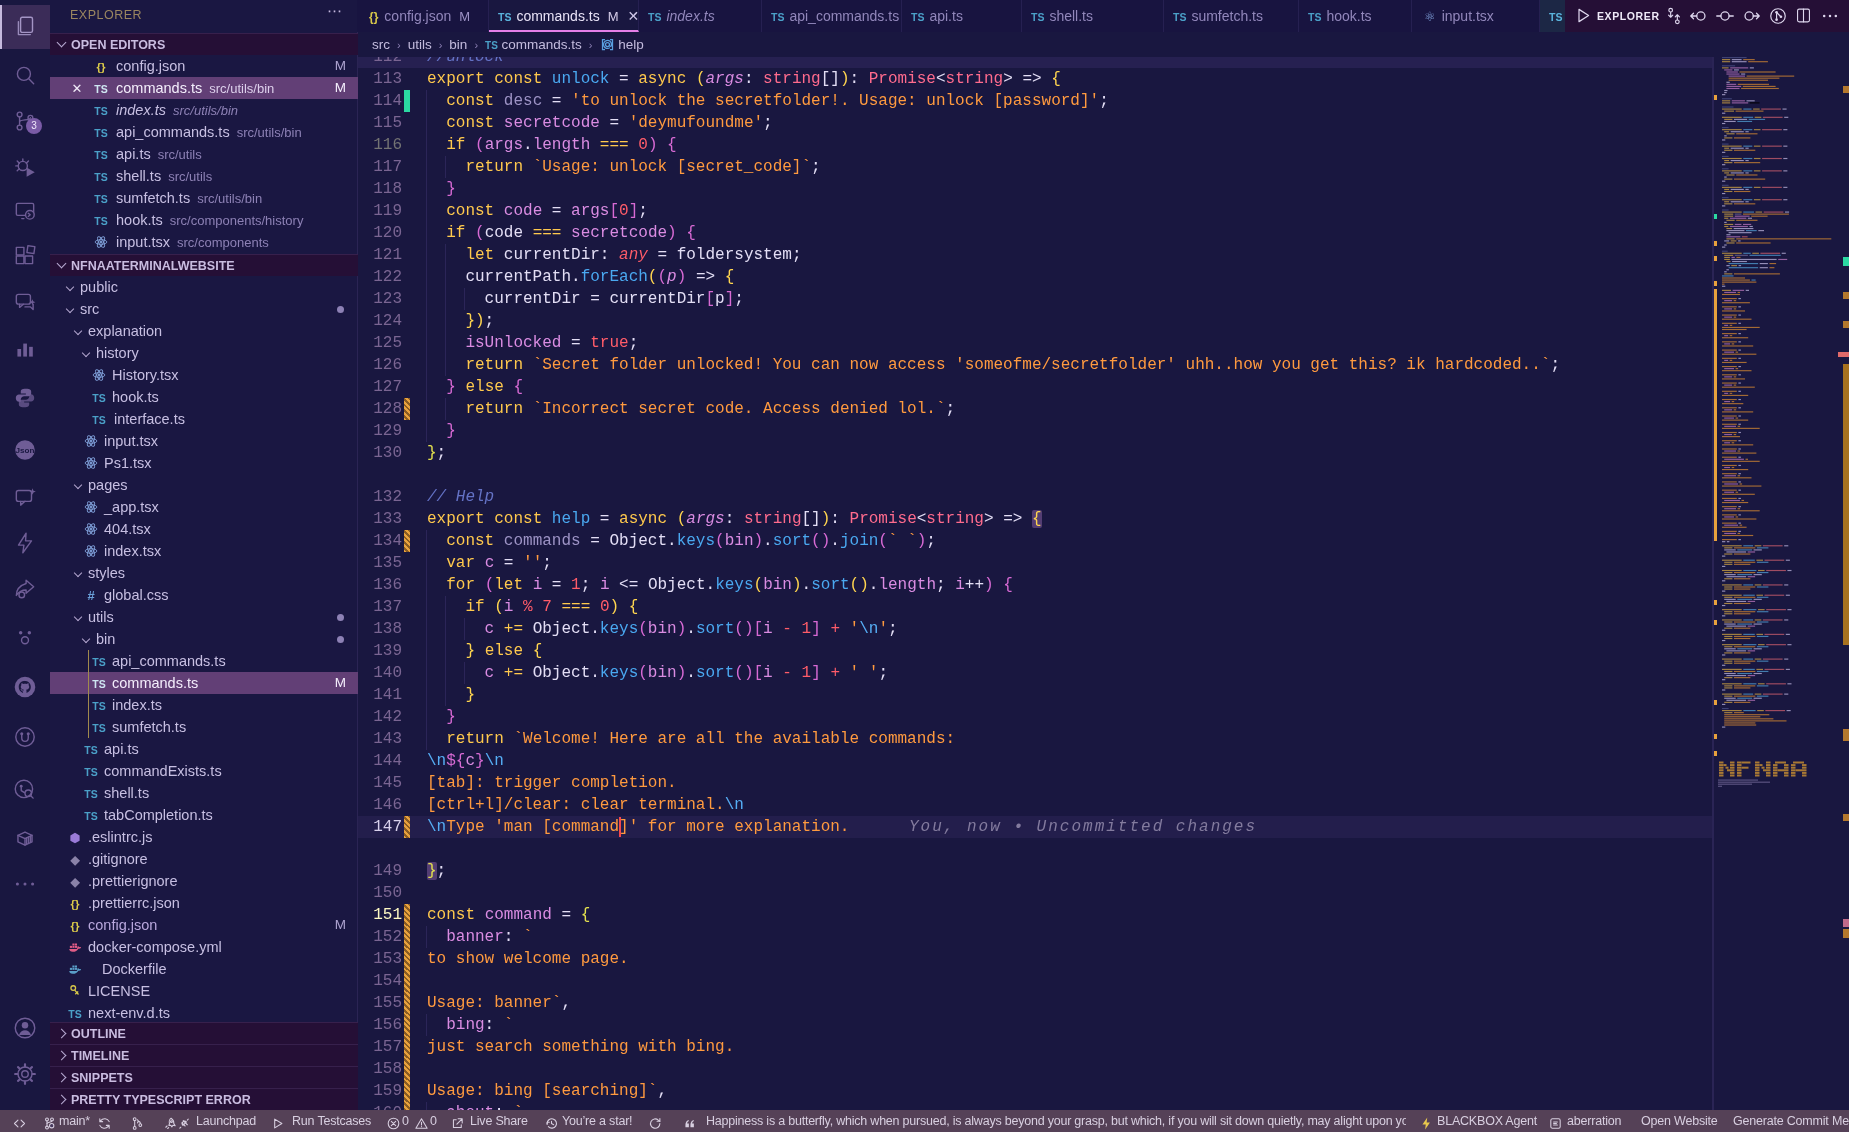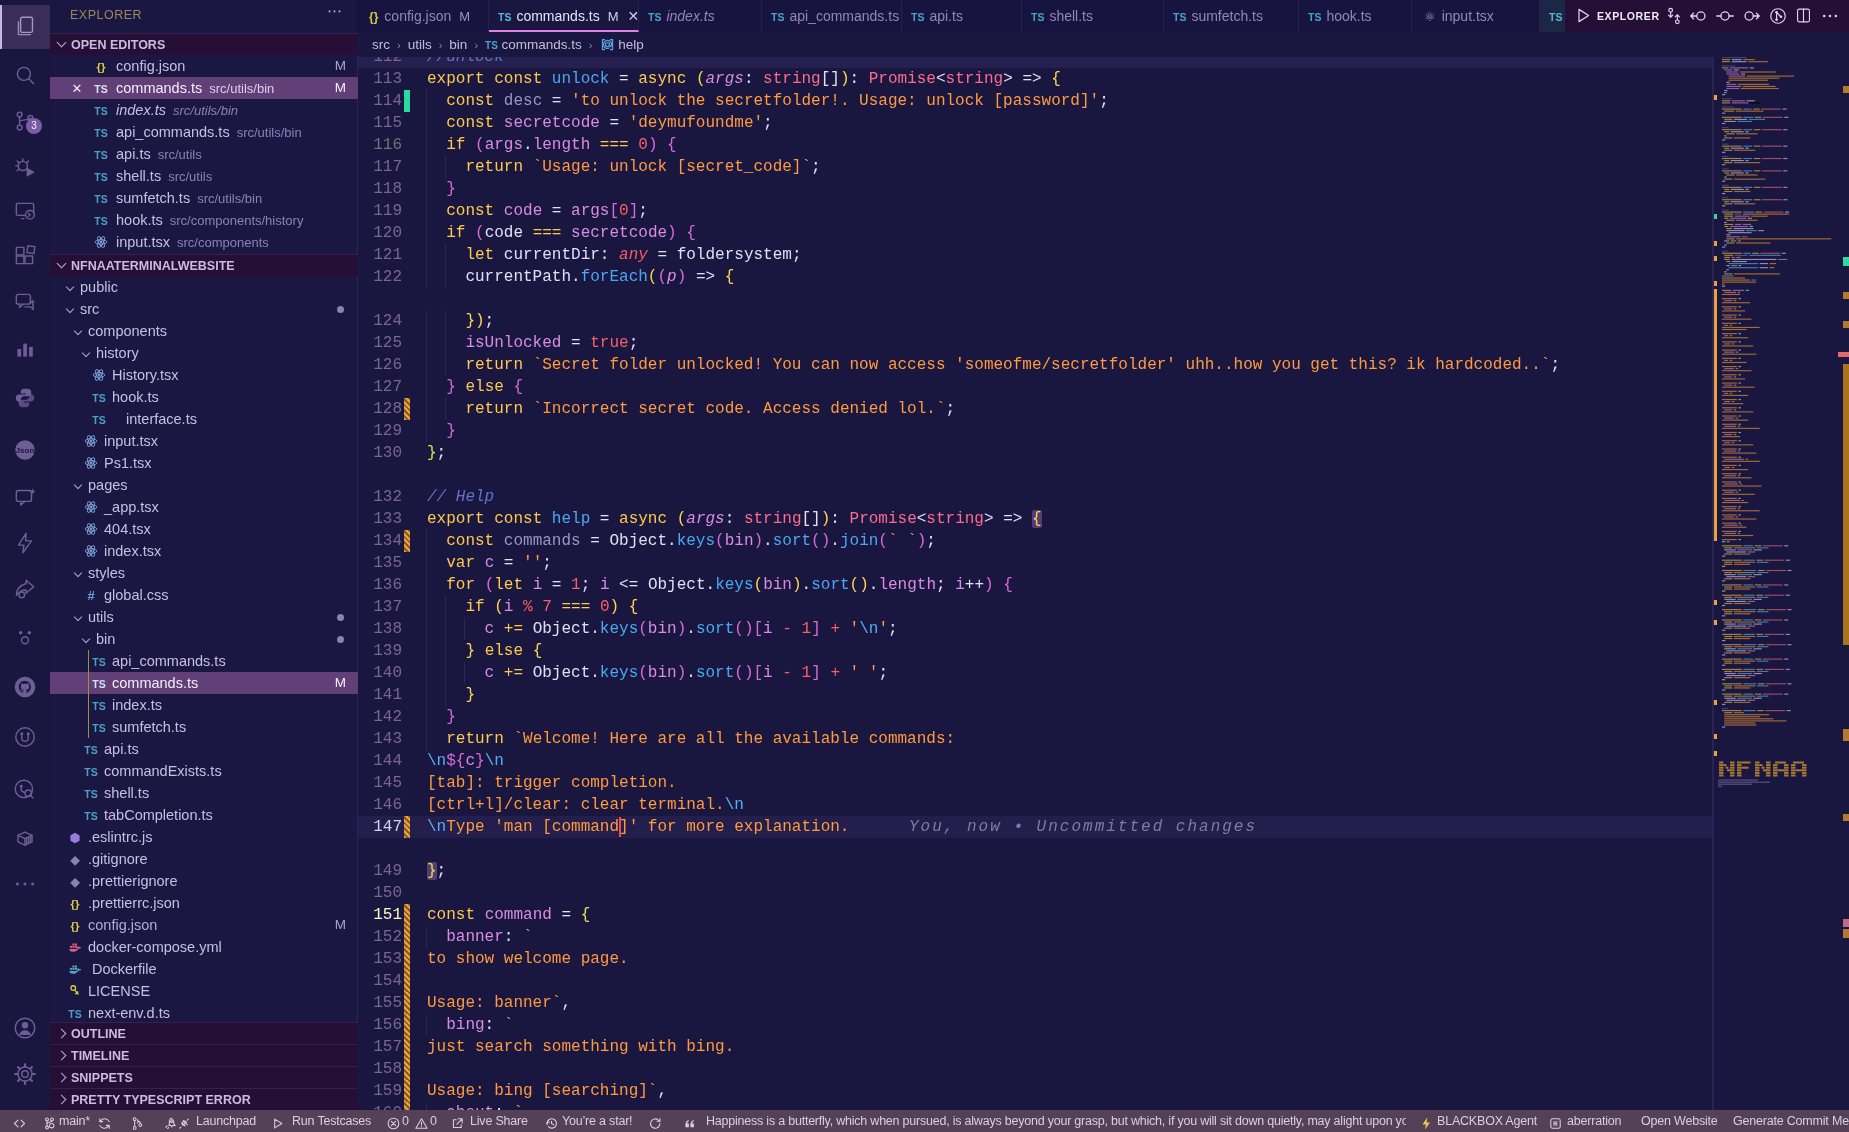--- a/index.html
+++ b/index.html
@@ -234,30 +234,30 @@
       <div class="row" style="top:209px"><span style="display:inline-block;width:40px"></span><span class="ticon" style="color:#4ba0c8">TS</span><span style="margin-left:4px">hook.ts</span><span class="dim">src/components/history</span></div>
       <div class="row" style="top:231px"><span style="display:inline-block;width:40px"></span><span class="ticon" style="position:relative;top:2px"><svg width="14" height="14" viewBox="0 0 24 24" fill="none" stroke="#7f9fd8" stroke-width="1.6">
             <ellipse cx="12" cy="12" rx="10" ry="4"></ellipse>
             <ellipse cx="12" cy="12" rx="10" ry="4" transform="rotate(60 12 12)"></ellipse>
             <ellipse cx="12" cy="12" rx="10" ry="4" transform="rotate(120 12 12)"></ellipse>
             <circle cx="12" cy="12" r="1.8" fill="#7f9fd8"></circle>
           </svg></span><span style="margin-left:4px">input.tsx</span><span class="dim">src/components</span></div>
       <div class="shead" style="top:254px"><span class="chev"></span><span style="margin-left:0px">NFNAATERMINALWEBSITE</span></div>
       <div class="row" style="top:276px"><span style="display:inline-block;width:14px"></span><span class="chev2"></span><span style="color:#c7bfe2">public</span></div>
       <div class="row" style="top:298px"><span style="display:inline-block;width:14px"></span><span class="chev2"></span><span style="color:#c7bfe2">src</span><span class="dot"></span></div>
-      <div class="row" style="top:320px"><span style="display:inline-block;width:22px"></span><span class="chev2"></span><span style="color:#c7bfe2">components</span></div>
+      <div class="row" style="top:320px"><span style="display:inline-block;width:22px"></span><span class="chev2"></span><span style="color:#c7bfe2">explanation</span></div>
       <div class="row" style="top:342px"><span style="display:inline-block;width:30px"></span><span class="chev2"></span><span style="color:#c7bfe2">history</span></div>
       <div class="row" style="top:364px"><span style="display:inline-block;width:38px"></span><span class="ticon" style="position:relative;top:2px"><svg width="14" height="14" viewBox="0 0 24 24" fill="none" stroke="#7f9fd8" stroke-width="1.6">
             <ellipse cx="12" cy="12" rx="10" ry="4"></ellipse>
             <ellipse cx="12" cy="12" rx="10" ry="4" transform="rotate(60 12 12)"></ellipse>
             <ellipse cx="12" cy="12" rx="10" ry="4" transform="rotate(120 12 12)"></ellipse>
             <circle cx="12" cy="12" r="1.8" fill="#7f9fd8"></circle>
           </svg></span><span style="margin-left:2px">History.tsx</span></div>
       <div class="row" style="top:386px"><span style="display:inline-block;width:38px"></span><span class="ticon" style="color:#4ba0c8">TS</span><span style="margin-left:2px">hook.ts</span></div>
-      <div class="row" style="top:408px"><span style="display:inline-block;width:38px"></span><span class="ticon" style="color:#4ba0c8">TS</span><span style="margin-left:16px">interface.ts</span></div>
+      <div class="row" style="top:408px"><span style="display:inline-block;width:38px"></span><span class="ticon" style="color:#4ba0c8">TS</span><span style="margin-left:4px">interface.ts</span></div>
       <div class="row" style="top:430px"><span style="display:inline-block;width:30px"></span><span class="ticon" style="position:relative;top:2px"><svg width="14" height="14" viewBox="0 0 24 24" fill="none" stroke="#7f9fd8" stroke-width="1.6">
             <ellipse cx="12" cy="12" rx="10" ry="4"></ellipse>
             <ellipse cx="12" cy="12" rx="10" ry="4" transform="rotate(60 12 12)"></ellipse>
             <ellipse cx="12" cy="12" rx="10" ry="4" transform="rotate(120 12 12)"></ellipse>
             <circle cx="12" cy="12" r="1.8" fill="#7f9fd8"></circle>
           </svg></span><span style="margin-left:2px">input.tsx</span></div>
       <div class="row" style="top:452px"><span style="display:inline-block;width:30px"></span><span class="ticon" style="position:relative;top:2px"><svg width="14" height="14" viewBox="0 0 24 24" fill="none" stroke="#7f9fd8" stroke-width="1.6">
             <ellipse cx="12" cy="12" rx="10" ry="4"></ellipse>
             <ellipse cx="12" cy="12" rx="10" ry="4" transform="rotate(60 12 12)"></ellipse>
             <ellipse cx="12" cy="12" rx="10" ry="4" transform="rotate(120 12 12)"></ellipse>
@@ -306,21 +306,21 @@
             <rect x="11" y="7.2" width="3.4" height="3.2"></rect>
             <path d="M2 16c0 2.5 2 4.5 5.5 4.5 4.5 0 7.5-2 9-5 1.5 0 3.5-.3 4.5-2-1-.6-2.2-.7-3.2-.4-.3-1-.9-1.7-2-2l-.7 1.6c-.5 1.2.2 1.8-1.1 3.3z"></path>
           </svg></span><span style="margin-left:2px">docker-compose.yml</span></div>
       <div class="row" style="top:958px"><span style="display:inline-block;width:14px"></span><span class="ticon" style="position:relative;top:2px"><svg width="15" height="15" viewBox="0 0 24 24" fill="#5a9ec8">
             <rect x="3" y="11" width="3.4" height="3.2"></rect>
             <rect x="7" y="11" width="3.4" height="3.2"></rect>
             <rect x="11" y="11" width="3.4" height="3.2"></rect>
             <rect x="7" y="7.2" width="3.4" height="3.2"></rect>
             <rect x="11" y="7.2" width="3.4" height="3.2"></rect>
             <path d="M2 16c0 2.5 2 4.5 5.5 4.5 4.5 0 7.5-2 9-5 1.5 0 3.5-.3 4.5-2-1-.6-2.2-.7-3.2-.4-.3-1-.9-1.7-2-2l-.7 1.6c-.5 1.2.2 1.8-1.1 3.3z"></path>
-          </svg></span><span style="margin-left:6px">Dockerfile</span></div>
+          </svg></span><span style="margin-left:16px">Dockerfile</span></div>
       <div class="row" style="top:980px"><span style="display:inline-block;width:14px"></span><span class="ticon" style="position:relative;top:2px"><svg width="14" height="14" viewBox="0 0 24 24" fill="none" stroke="#d9c94a" stroke-width="2.2">
             <circle cx="9" cy="7" r="4"></circle>
             <path d="M11.5 10.5L18 18M15 15l2.5-2M12.5 17.5l2-2"></path>
           </svg></span><span style="margin-left:2px">LICENSE</span></div>
       <div class="row" style="top:1002px"><span style="display:inline-block;width:14px"></span><span class="ticon" style="color:#4ba0c8">TS</span><span style="margin-left:2px">next-env.d.ts</span></div>
       <div class="row sel" style="top:672px"><span style="display:inline-block;width:38px"></span><span class="ticon" style="color:#cfe6f2">TS</span><span style="margin-left:2px">commands.ts</span><span class="m">M</span></div>
       <div style="position:absolute;left:38px;top:650px;width:1px;height:88px;background:#a08a4d"></div>
       <div class="shead" style="top:1022px;height:22px"><span class="chevr"></span><span style="margin-left:0px">OUTLINE</span></div>
       <div class="shead" style="top:1044px;height:22px"><span class="chevr"></span><span style="margin-left:0px">TIMELINE</span></div>
       <div class="shead" style="top:1066px;height:22px"><span class="chevr"></span><span style="margin-left:0px">SNIPPETS</span></div>
@@ -387,20 +387,21 @@
       <div class="cl" style="top:11px"><span class="ln" style="color:#7a6592">113</span><span class="ct"><span class="k">export</span> <span class="k">const</span> <span class="b">unlock</span> = <span class="k">async</span> <span class="gb">(</span><span class="v it">args</span>: <span class="t">string</span>[]<span class="gb">)</span>: <span class="t">Promise</span>&lt;<span class="t">string</span>&gt; =&gt; <span class="gb">{</span></span></div>
       <div class="cl" style="top:33px"><span class="ln" style="color:#7a6592">114</span><span class="gita"></span><span class="ig" style="left:68.0px"></span><span class="ct">  <span class="k">const</span> <span class="dv">desc</span> = <span class="s">'to unlock the secretfolder!. Usage: unlock [password]'</span>;</span></div>
       <div class="cl" style="top:55px"><span class="ln" style="color:#7a6592">115</span><span class="ig" style="left:68.0px"></span><span class="ct">  <span class="k">const</span> <span class="v">secretcode</span> = <span class="s">'deymufoundme'</span>;</span></div>
       <div class="cl" style="top:77px"><span class="ln" style="color:#737373">116</span><span class="ig" style="left:68.0px"></span><span class="ct">  <span class="k">if</span> <span class="pb">(</span><span class="v">args</span>.<span class="v">length</span> <span class="k">===</span> <span class="n">0</span><span class="pb">)</span> <span class="pb">{</span></span></div>
       <div class="cl" style="top:99px"><span class="ln" style="color:#7a6592">117</span><span class="ig" style="left:68.0px"></span><span class="ig" style="left:87.2px"></span><span class="ct">    <span class="k">return</span> <span class="s">`Usage: unlock [secret_code]`</span>;</span></div>
       <div class="cl" style="top:121px"><span class="ln" style="color:#7a6592">118</span><span class="ig" style="left:68.0px"></span><span class="ct">  <span class="pb">}</span></span></div>
       <div class="cl" style="top:143px"><span class="ln" style="color:#7a6592">119</span><span class="ig" style="left:68.0px"></span><span class="ct">  <span class="k">const</span> <span class="v">code</span> = <span class="v">args</span><span class="pb">[</span><span class="n">0</span><span class="pb">]</span>;</span></div>
       <div class="cl" style="top:165px"><span class="ln" style="color:#7a6592">120</span><span class="ig" style="left:68.0px"></span><span class="ct">  <span class="k">if</span> <span class="pb">(</span>code <span class="k">===</span> <span class="v">secretcode</span><span class="pb">)</span> <span class="pb">{</span></span></div>
       <div class="cl" style="top:187px"><span class="ln" style="color:#7a6592">121</span><span class="ig" style="left:68.0px"></span><span class="ig" style="left:87.2px"></span><span class="ct">    <span class="k">let</span> currentDir: <span class="n it">any</span> = foldersystem;</span></div>
       <div class="cl" style="top:209px"><span class="ln" style="color:#7a6592">122</span><span class="ig" style="left:68.0px"></span><span class="ig" style="left:87.2px"></span><span class="ct">    currentPath.<span class="b">forEach</span><span class="gb">(</span><span class="pb">(</span><span class="v it">p</span><span class="pb">)</span> =&gt; <span class="gb">{</span></span></div>
+      <div class="cl" style="top:231px"><span class="ln" style="color:#7a6592">123</span><span class="ig" style="left:68.0px"></span><span class="ig" style="left:87.2px"></span><span class="ig" style="left:106.4px"></span><span class="ct">      currentDir = currentDir<span class="pb">[</span>p<span class="pb">]</span>;</span></div>
       <div class="cl" style="top:253px"><span class="ln" style="color:#7a6592">124</span><span class="ig" style="left:68.0px"></span><span class="ig" style="left:87.2px"></span><span class="ct">    <span class="gb">})</span>;</span></div>
       <div class="cl" style="top:275px"><span class="ln" style="color:#7a6592">125</span><span class="ig" style="left:68.0px"></span><span class="ig" style="left:87.2px"></span><span class="ct">    <span class="v">isUnlocked</span> = <span class="n">true</span>;</span></div>
       <div class="cl" style="top:297px"><span class="ln" style="color:#7a6592">126</span><span class="ig" style="left:68.0px"></span><span class="ig" style="left:87.2px"></span><span class="ct">    <span class="k">return</span> <span class="s">`Secret folder unlocked! You can now access 'someofme/secretfolder' uhh..how you get this? ik hardcoded..`</span>;</span></div>
       <div class="cl" style="top:319px"><span class="ln" style="color:#7a6592">127</span><span class="ig" style="left:68.0px"></span><span class="ct">  <span class="pb">}</span> <span class="k">else</span> <span class="pb">{</span></span></div>
       <div class="cl" style="top:341px"><span class="ln" style="color:#7a6592">128</span><span class="gitm"></span><span class="ig" style="left:68.0px"></span><span class="ig" style="left:87.2px"></span><span class="ct">    <span class="k">return</span> <span class="s">`Incorrect secret code. Access denied lol.`</span>;</span></div>
       <div class="cl" style="top:363px"><span class="ln" style="color:#7a6592">129</span><span class="ig" style="left:68.0px"></span><span class="ct">  <span class="pb">}</span></span></div>
       <div class="cl" style="top:385px"><span class="ln" style="color:#7a6592">130</span><span class="ct"><span class="gg">}</span>;</span></div>
       <div class="cl" style="top:429px"><span class="ln" style="color:#7a6592">132</span><span class="ct"><span class="c">// Help</span></span></div>
       <div class="cl" style="top:451px"><span class="ln" style="color:#7a6592">133</span><span class="ct"><span class="k">export</span> <span class="k">const</span> <span class="b">help</span> = <span class="k">async</span> <span class="gb">(</span><span class="v it">args</span>: <span class="t">string</span>[]<span class="gb">)</span>: <span class="t">Promise</span>&lt;<span class="t">string</span>&gt; =&gt; <span class="gb mk">{</span></span></div>
       <div class="cl" style="top:473px"><span class="ln" style="color:#7a6592">134</span><span class="gitm"></span><span class="ig" style="left:68.0px"></span><span class="ct">  <span class="k">const</span> <span class="dv">commands</span> = Object.<span class="b">keys</span><span class="pb">(</span><span class="v">bin</span><span class="pb">)</span>.<span class="b">sort</span><span class="pb">()</span>.<span class="b">join</span><span class="pb">(</span><span class="s">` `</span><span class="pb">)</span>;</span></div>

